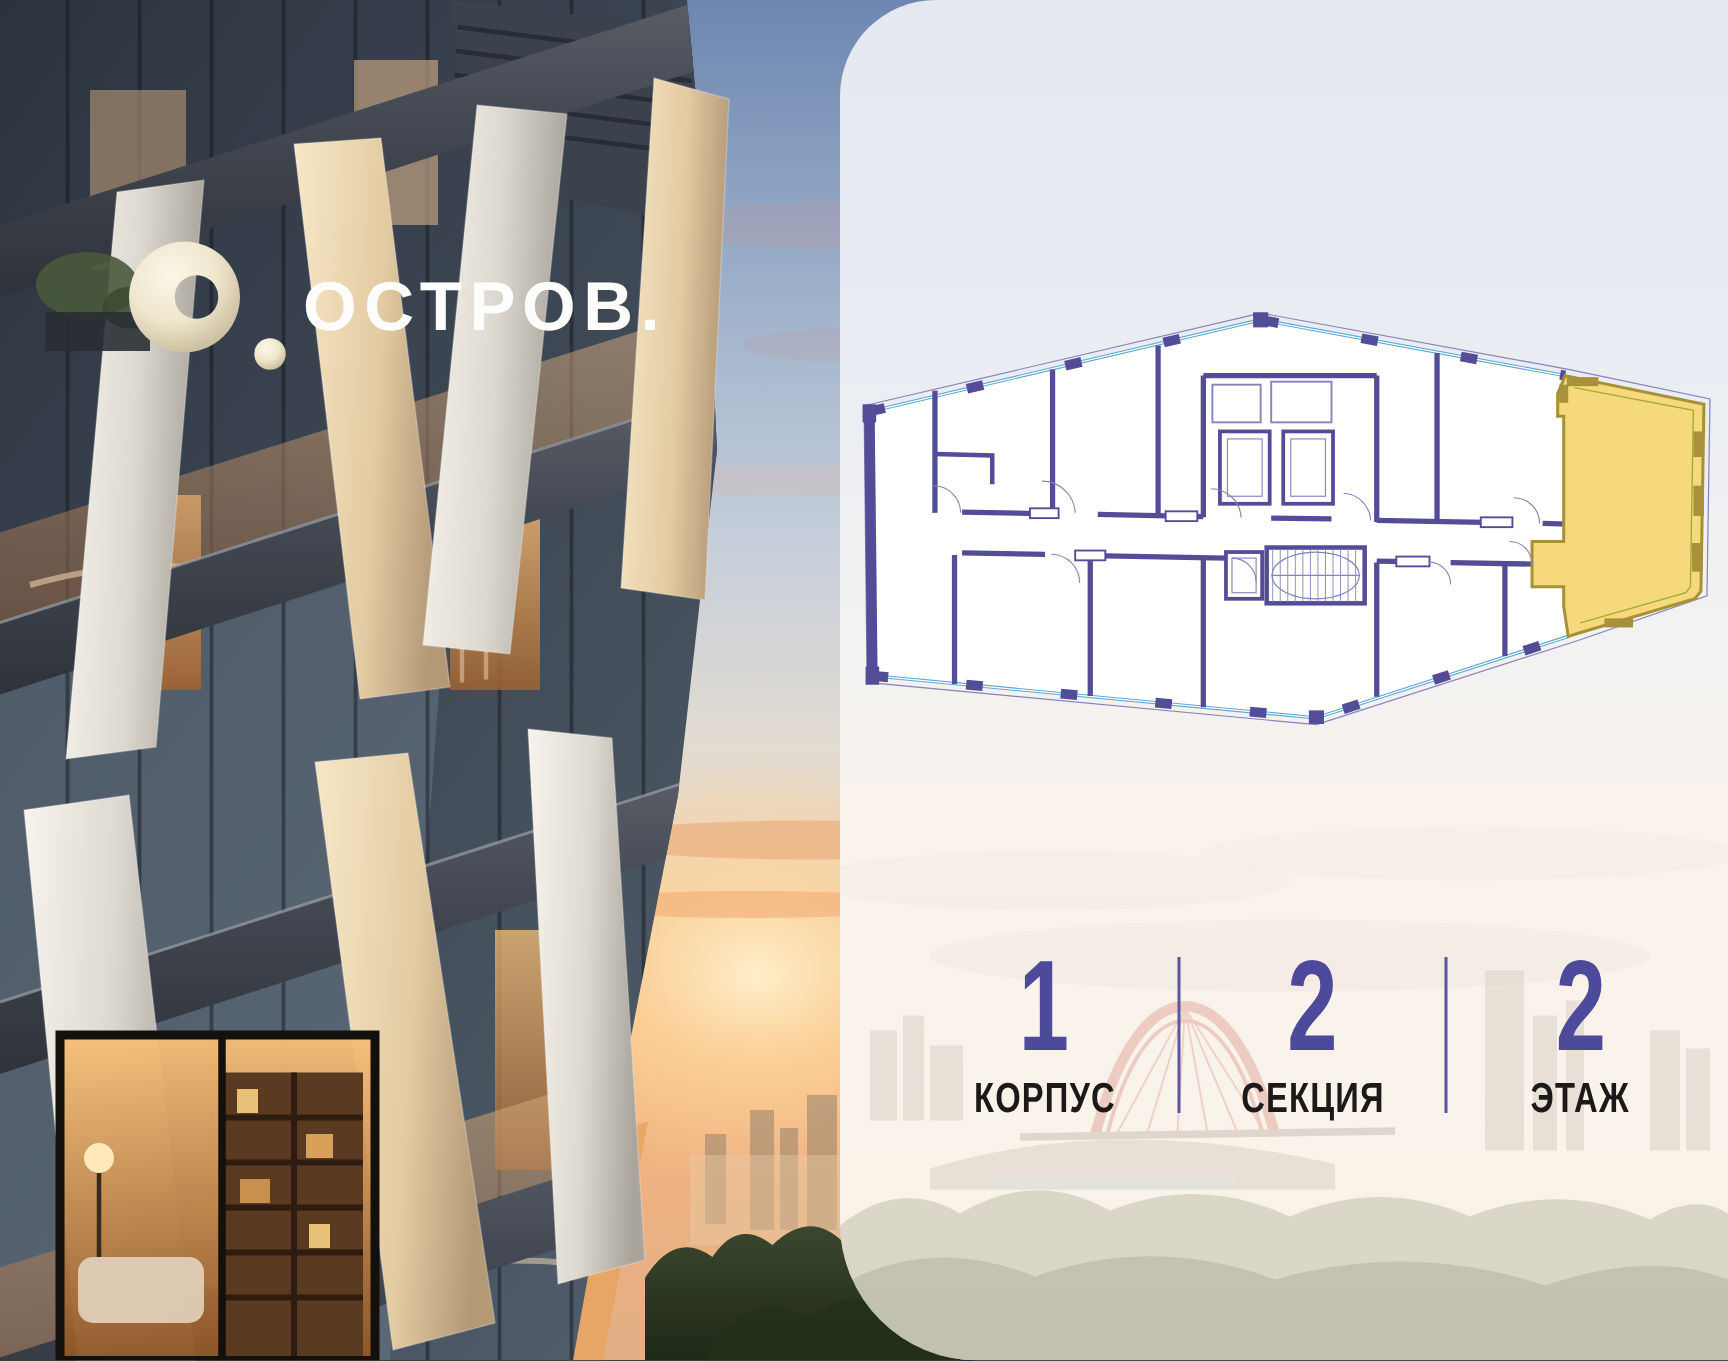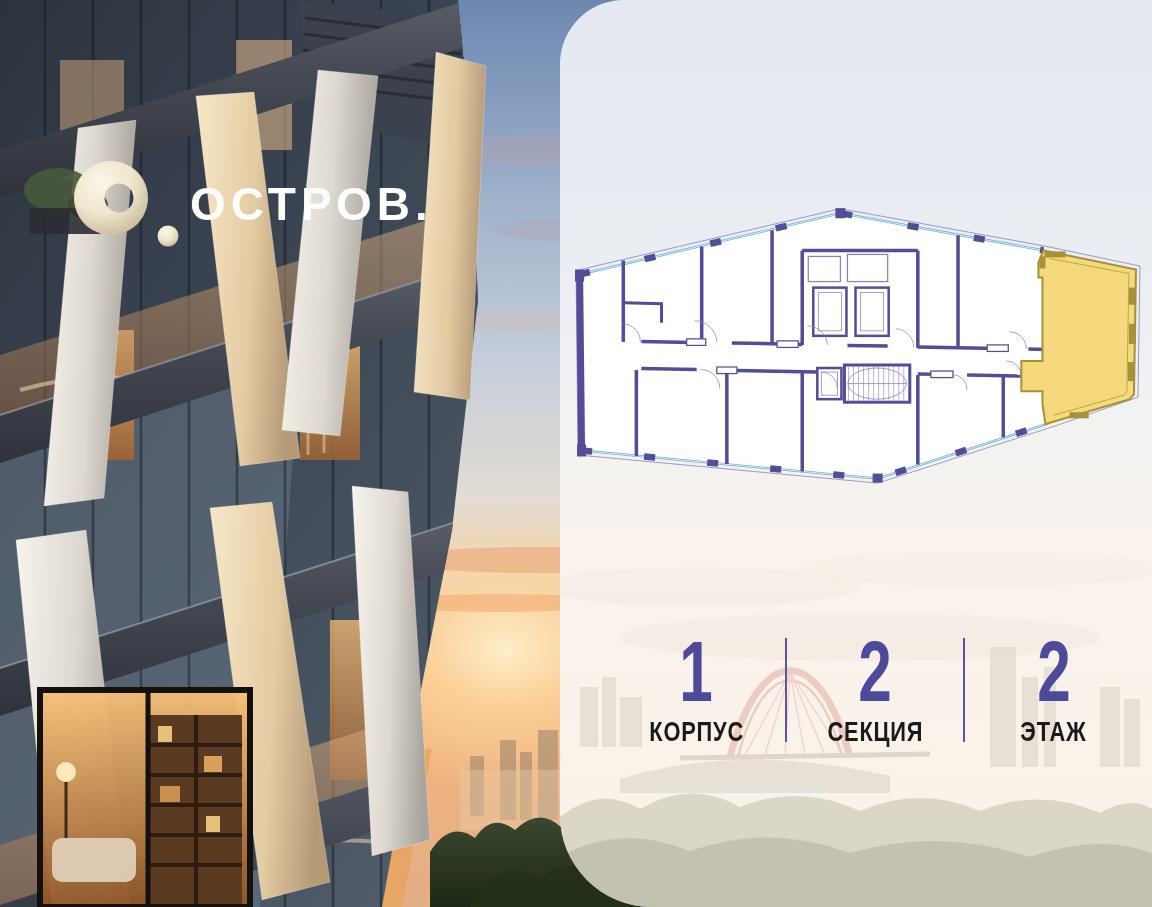--- a/index.html
+++ b/index.html
@@ -1,21 +1,21 @@
 <!DOCTYPE html>
 <html lang="ru" style="--accent-purple: #4E4A9B; --wall-purple: #534D97; --window-blue: #5FA8D3; --highlight-yellow: #F6D97D; --highlight-border: #A89135; --divider-purple: #5A55A1; --label-black: #1B1A19;"><head>
 <meta charset="utf-8">
 <style>
   html,body{margin:0;padding:0;background:#20242b;}
   .stage{
     position:relative;width:1152px;height:907px;overflow:hidden;
     font-family:"Liberation Sans",sans-serif;background:#3a414d;
   }
   .photo{position:absolute;left:0;top:0;width:640px;height:907px;display:block;}
-  .logo{position:absolute;left:56px;top:148px;width:440px;height:110px;pointer-events:none;}
+  .logo{position:absolute;left:68px;top:148px;width:440px;height:110px;pointer-events:none;}
   .logo svg{display:block;}
   .logo text{
     font-family:"Liberation Sans",sans-serif;font-weight:700;font-size:46px;
     letter-spacing:5px;fill:#FDFDFB;
   }
   .card{
     position:absolute;left:560px;top:0;width:592px;height:907px;
     border-radius:64px 0 0 92px;overflow:hidden;
     background:linear-gradient(180deg,#E4E8F0 0%,#EAEDF2 28%,#F2F2F2 46%,#F7F2EB 60%,#FAF3EB 100%);
   }

